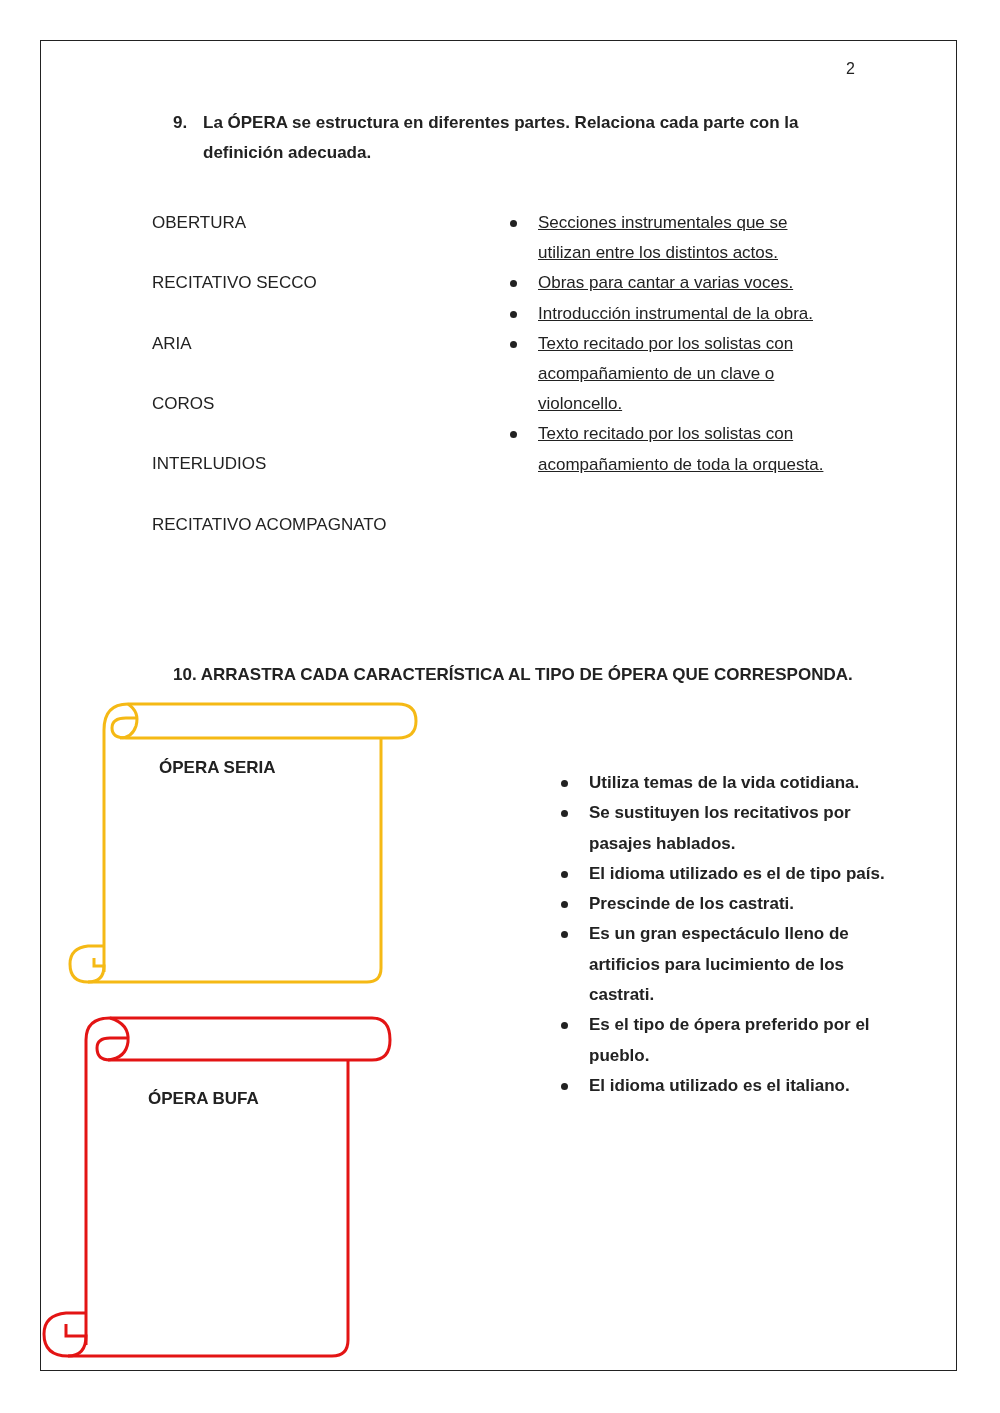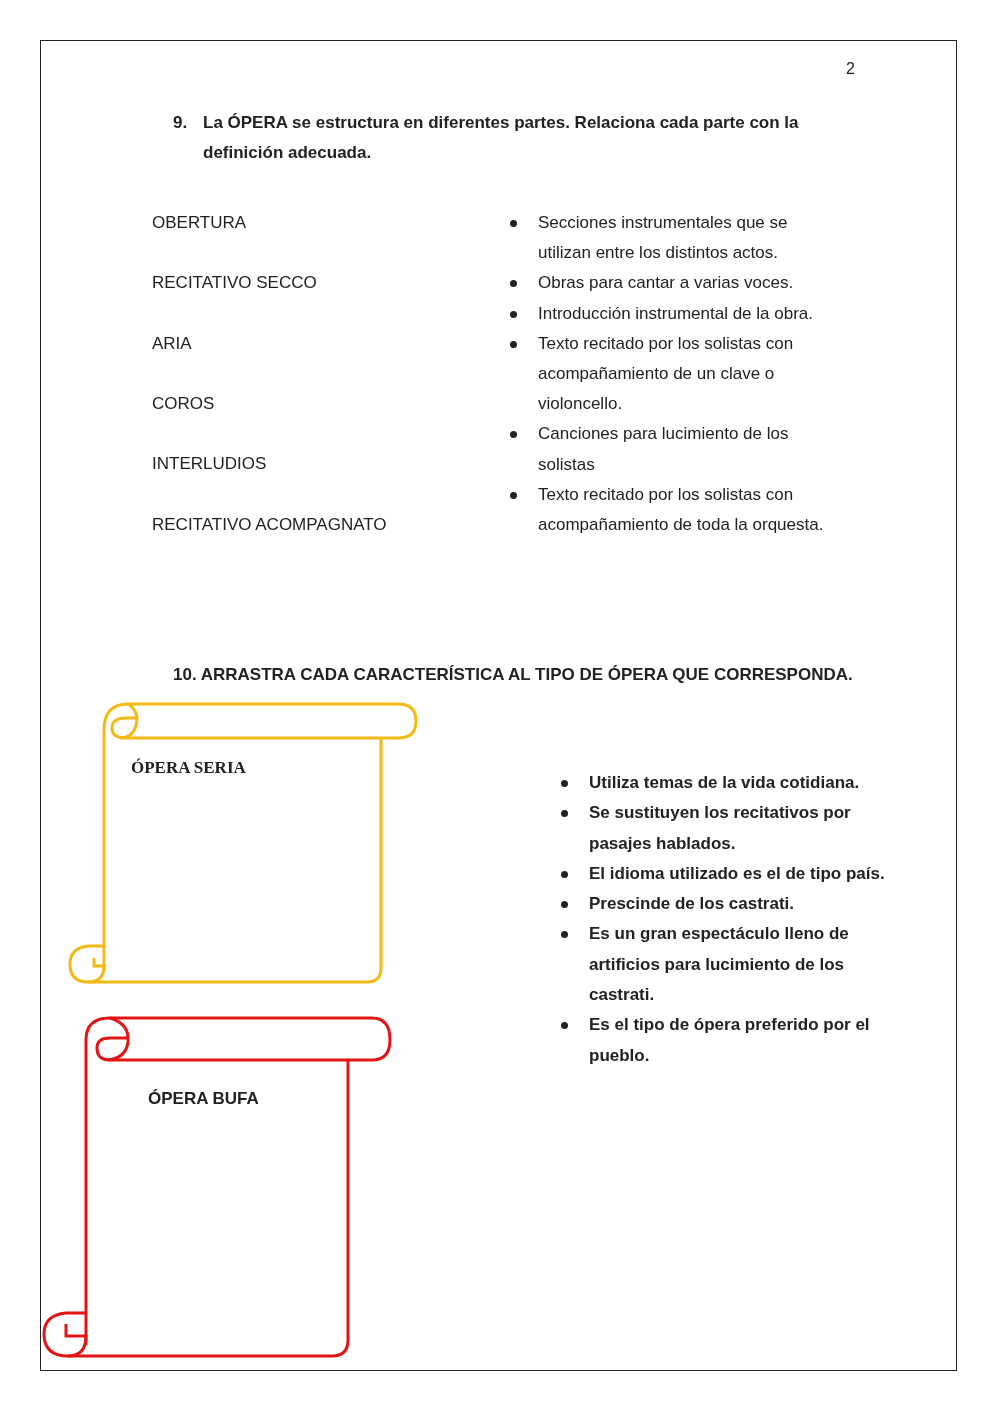--- a/index.html
+++ b/index.html
@@ -8,21 +8,21 @@
   .page { position: absolute; left: 40px; top: 40px; width: 917px; height: 1331px;
           border: 1px solid #222; box-sizing: border-box; }
   .abs { position: absolute; }
   .pnum { left: 846px; top: 60px; font-size: 16px; }
   .qtitle { font-weight: bold; font-size: 17px; line-height: 30px; }
   .q9 { left: 173px; top: 108px; width: 680px; }
   .q9 .num { position: absolute; left: 0; top: 0; }
   .q9 .txt { margin-left: 30px; }
   .term { left: 152px; font-size: 17px; line-height: 30px; }
   .defs { left: 505px; top: 208px; width: 340px; margin: 0; padding: 0; list-style: none;
-          font-size: 17px; line-height: 30.2px; }
+          font-size: 17px; line-height: 30.2px; text-decoration: underline; }
   .defs li, .chars li { position: relative; padding-left: 33px; }
   .defs li::before, .chars li::before { content: ""; position: absolute; left: 5px; top: 12px;
           width: 7px; height: 7px; border-radius: 50%; background: #222; }
   .q10 { left: 173px; top: 660px; }
   .chars { left: 556px; top: 768px; width: 340px; margin: 0; padding: 0; list-style: none;
            font-size: 17px; line-height: 30.3px; font-weight: bold; }
   .scroll-label { font-weight: bold; font-size: 17px; }
   svg { position: absolute; left: 0; top: 0; overflow: visible; }
 </style>
 </head>
@@ -42,21 +42,20 @@
 <div class="abs term" style="top:329px">ARIA</div>
 <div class="abs term" style="top:389px">COROS</div>
 <div class="abs term" style="top:449px">INTERLUDIOS</div>
 <div class="abs term" style="top:510px">RECITATIVO ACOMPAGNATO</div>
 
 <ul class="abs defs">
   <li>Secciones instrumentales que se utilizan entre los distintos actos.</li>
   <li>Obras para cantar a varias voces.</li>
   <li>Introducción instrumental de la obra.</li>
   <li>Texto recitado por los solistas con acompañamiento de un clave o violoncello.</li>
-  <li>Canciones para lucimiento de los solistas</li>
   <li>Texto recitado por los solistas con acompañamiento de toda la orquesta.</li>
 </ul>
 
 <div class="abs qtitle q10">10. ARRASTRA CADA CARACTERÍSTICA AL TIPO DE ÓPERA QUE CORRESPONDA.</div>
 
 <svg width="1000" height="1413">
 
   <g fill="none" stroke="#F5B915" stroke-width="3">
     <path d="M104 730 Q104 704 128 704 L398 704 Q416 704 416 721 Q416 738 398 738 L126 738 Q112 738 112 728 Q112 718 126 718 L136 718"></path>
     <path d="M128 704 Q140 712 136 726 Q132 738 120 738"></path>
@@ -67,28 +66,29 @@
 
   <g fill="none" stroke="#E31414" stroke-width="3">
     <path d="M86 1040 Q86 1018 110 1018 L372 1018 Q390 1018 390 1040 Q390 1060 372 1060 L110 1060 Q97 1060 97 1048 Q97 1038 110 1038 L128 1038"></path>
     <path d="M110 1018 Q130 1024 128 1042 Q126 1058 108 1060"></path>
     <path d="M348 1060 L348 1340 Q348 1356 332 1356 L68 1356"></path>
     <path d="M86 1040 L86 1345"></path>
     <path d="M86 1313 L66 1313 Q44 1315 44 1334 Q44 1356 68 1356 Q86 1356 86 1336 L66 1336 L66 1324"></path>
   </g>
 </svg>
 
-<div class="abs" style="left:92px; top:738px; width:277px; height:244px;font-family:Liberation Serif, serif;">
+<div class="abs" style="left:120px; top:738px; width:277px; height:244px;">
   <div class="abs scroll-label" style="left:39px; top:20px;">ÓPERA SERIA</div>
 </div>
 
 <div class="abs" style="left:86px; top:1060px; width:262px; height:296px;">
   <div class="abs scroll-label" style="left:48px; top:29px;margin-left:14px;">ÓPERA BUFA</div>
 </div>
 
 <ul class="abs chars">
   <li>Utiliza temas de la vida cotidiana.</li>
   <li>Se sustituyen los recitativos por pasajes hablados.</li>
   <li>El idioma utilizado es el de tipo país.</li>
   <li>Prescinde de los castrati.</li>
   <li>Es un gran espectáculo lleno de artificios para lucimiento de los castrati.</li>
   <li>Es el tipo de ópera preferido por el pueblo.</li>
+  <li>El idioma utilizado es el italiano.</li>
 </ul>
 
 </body></html>

